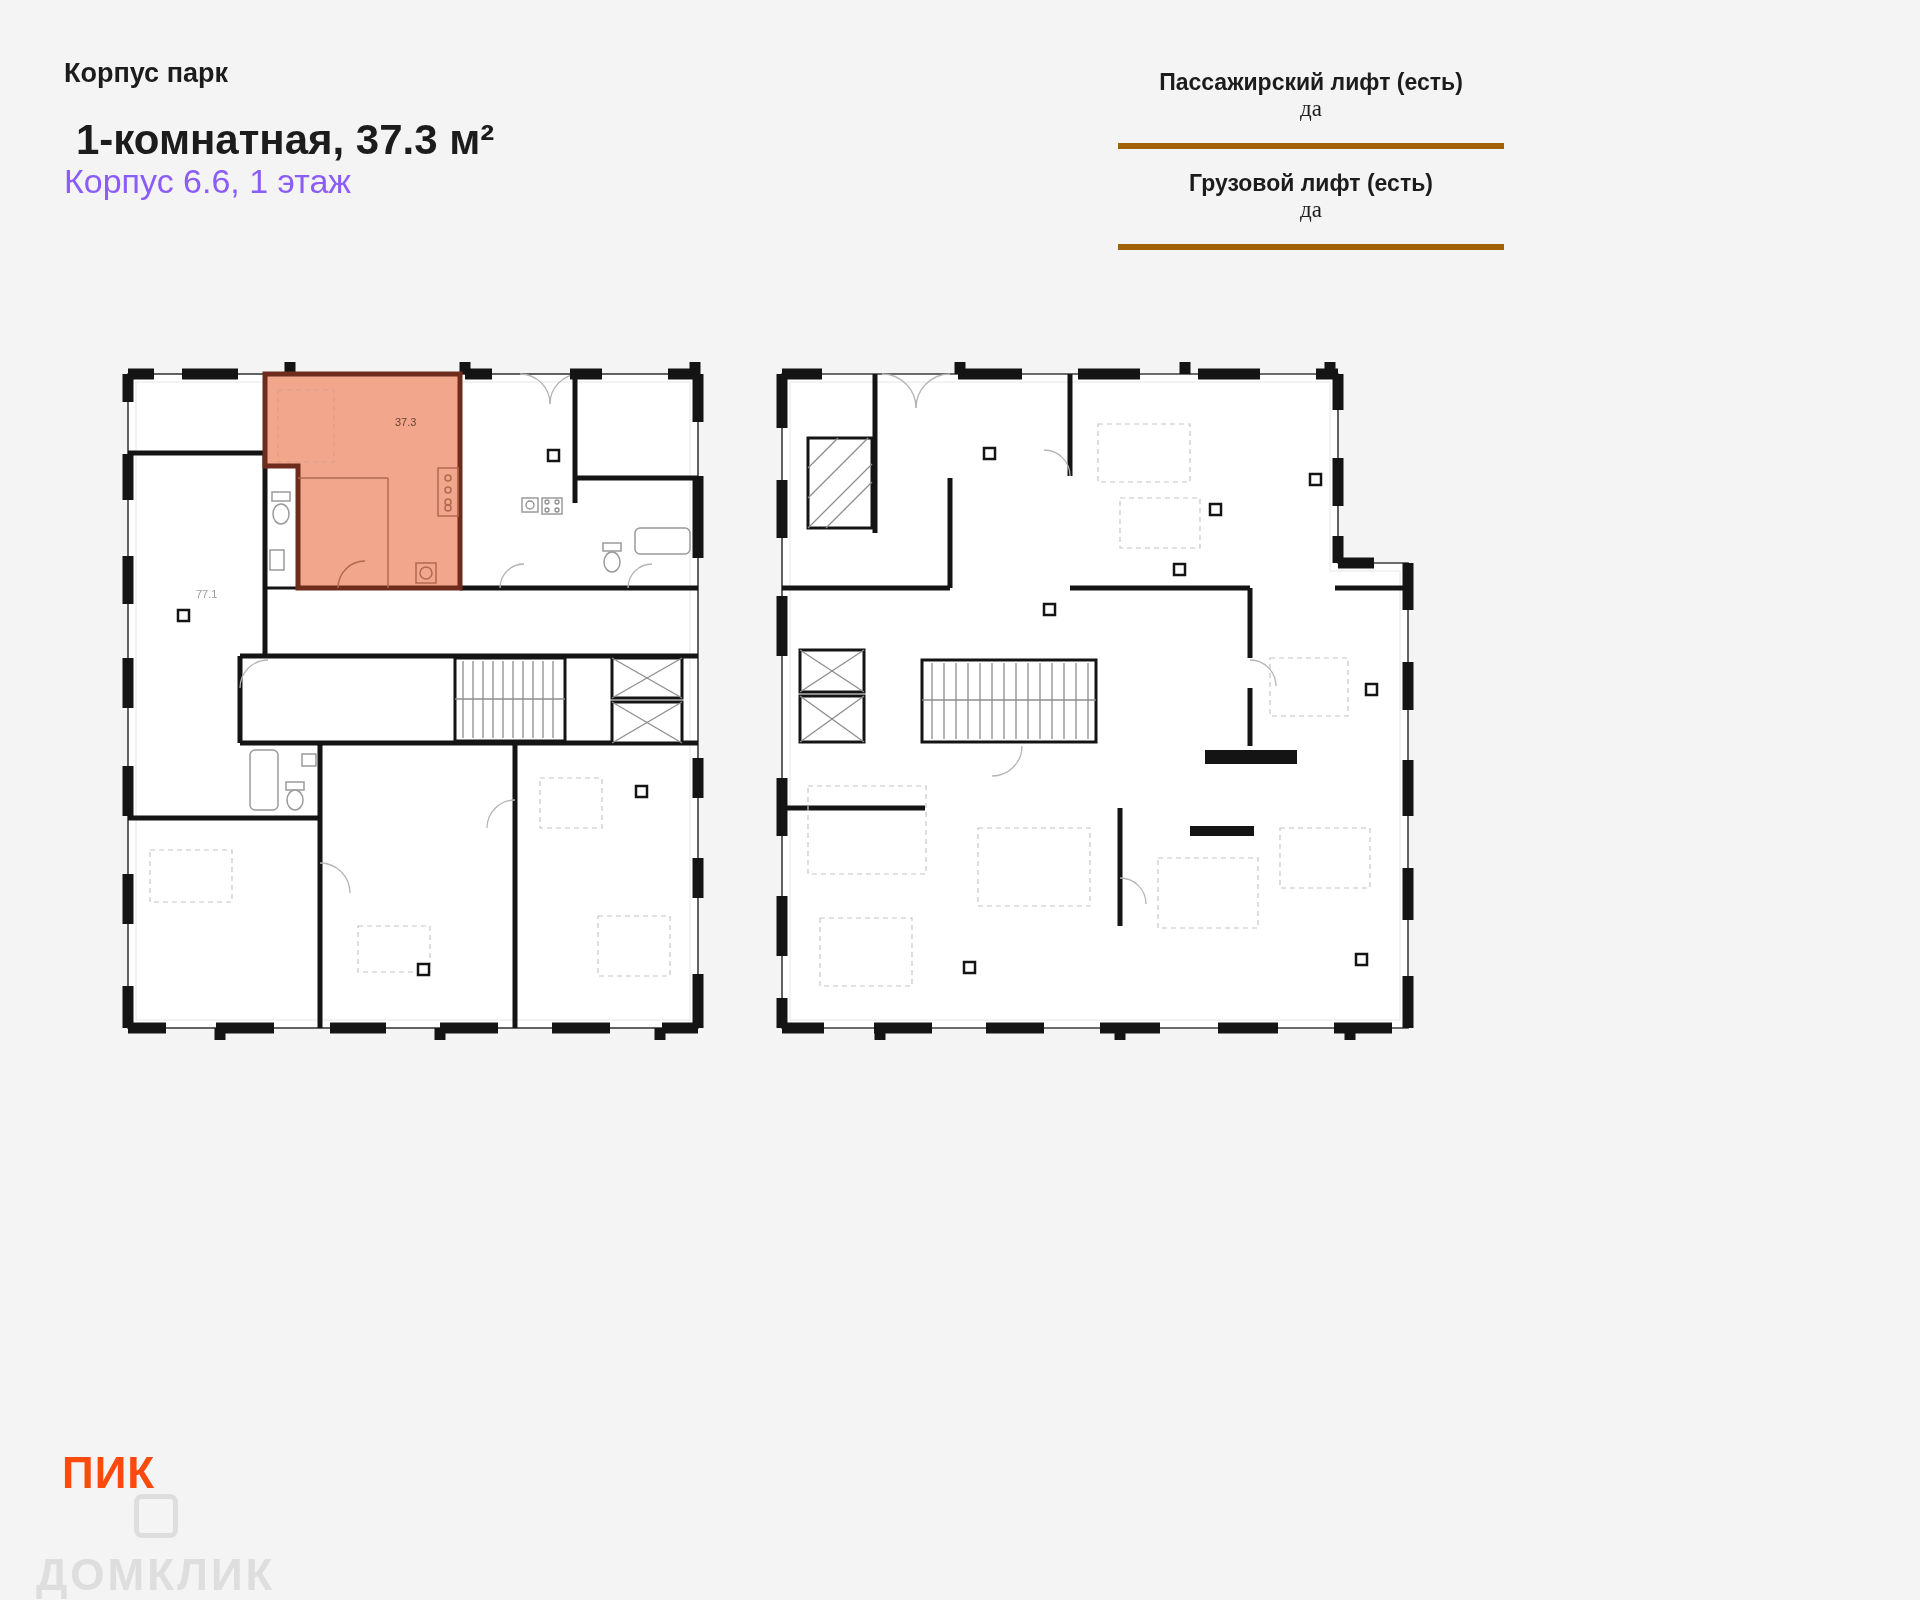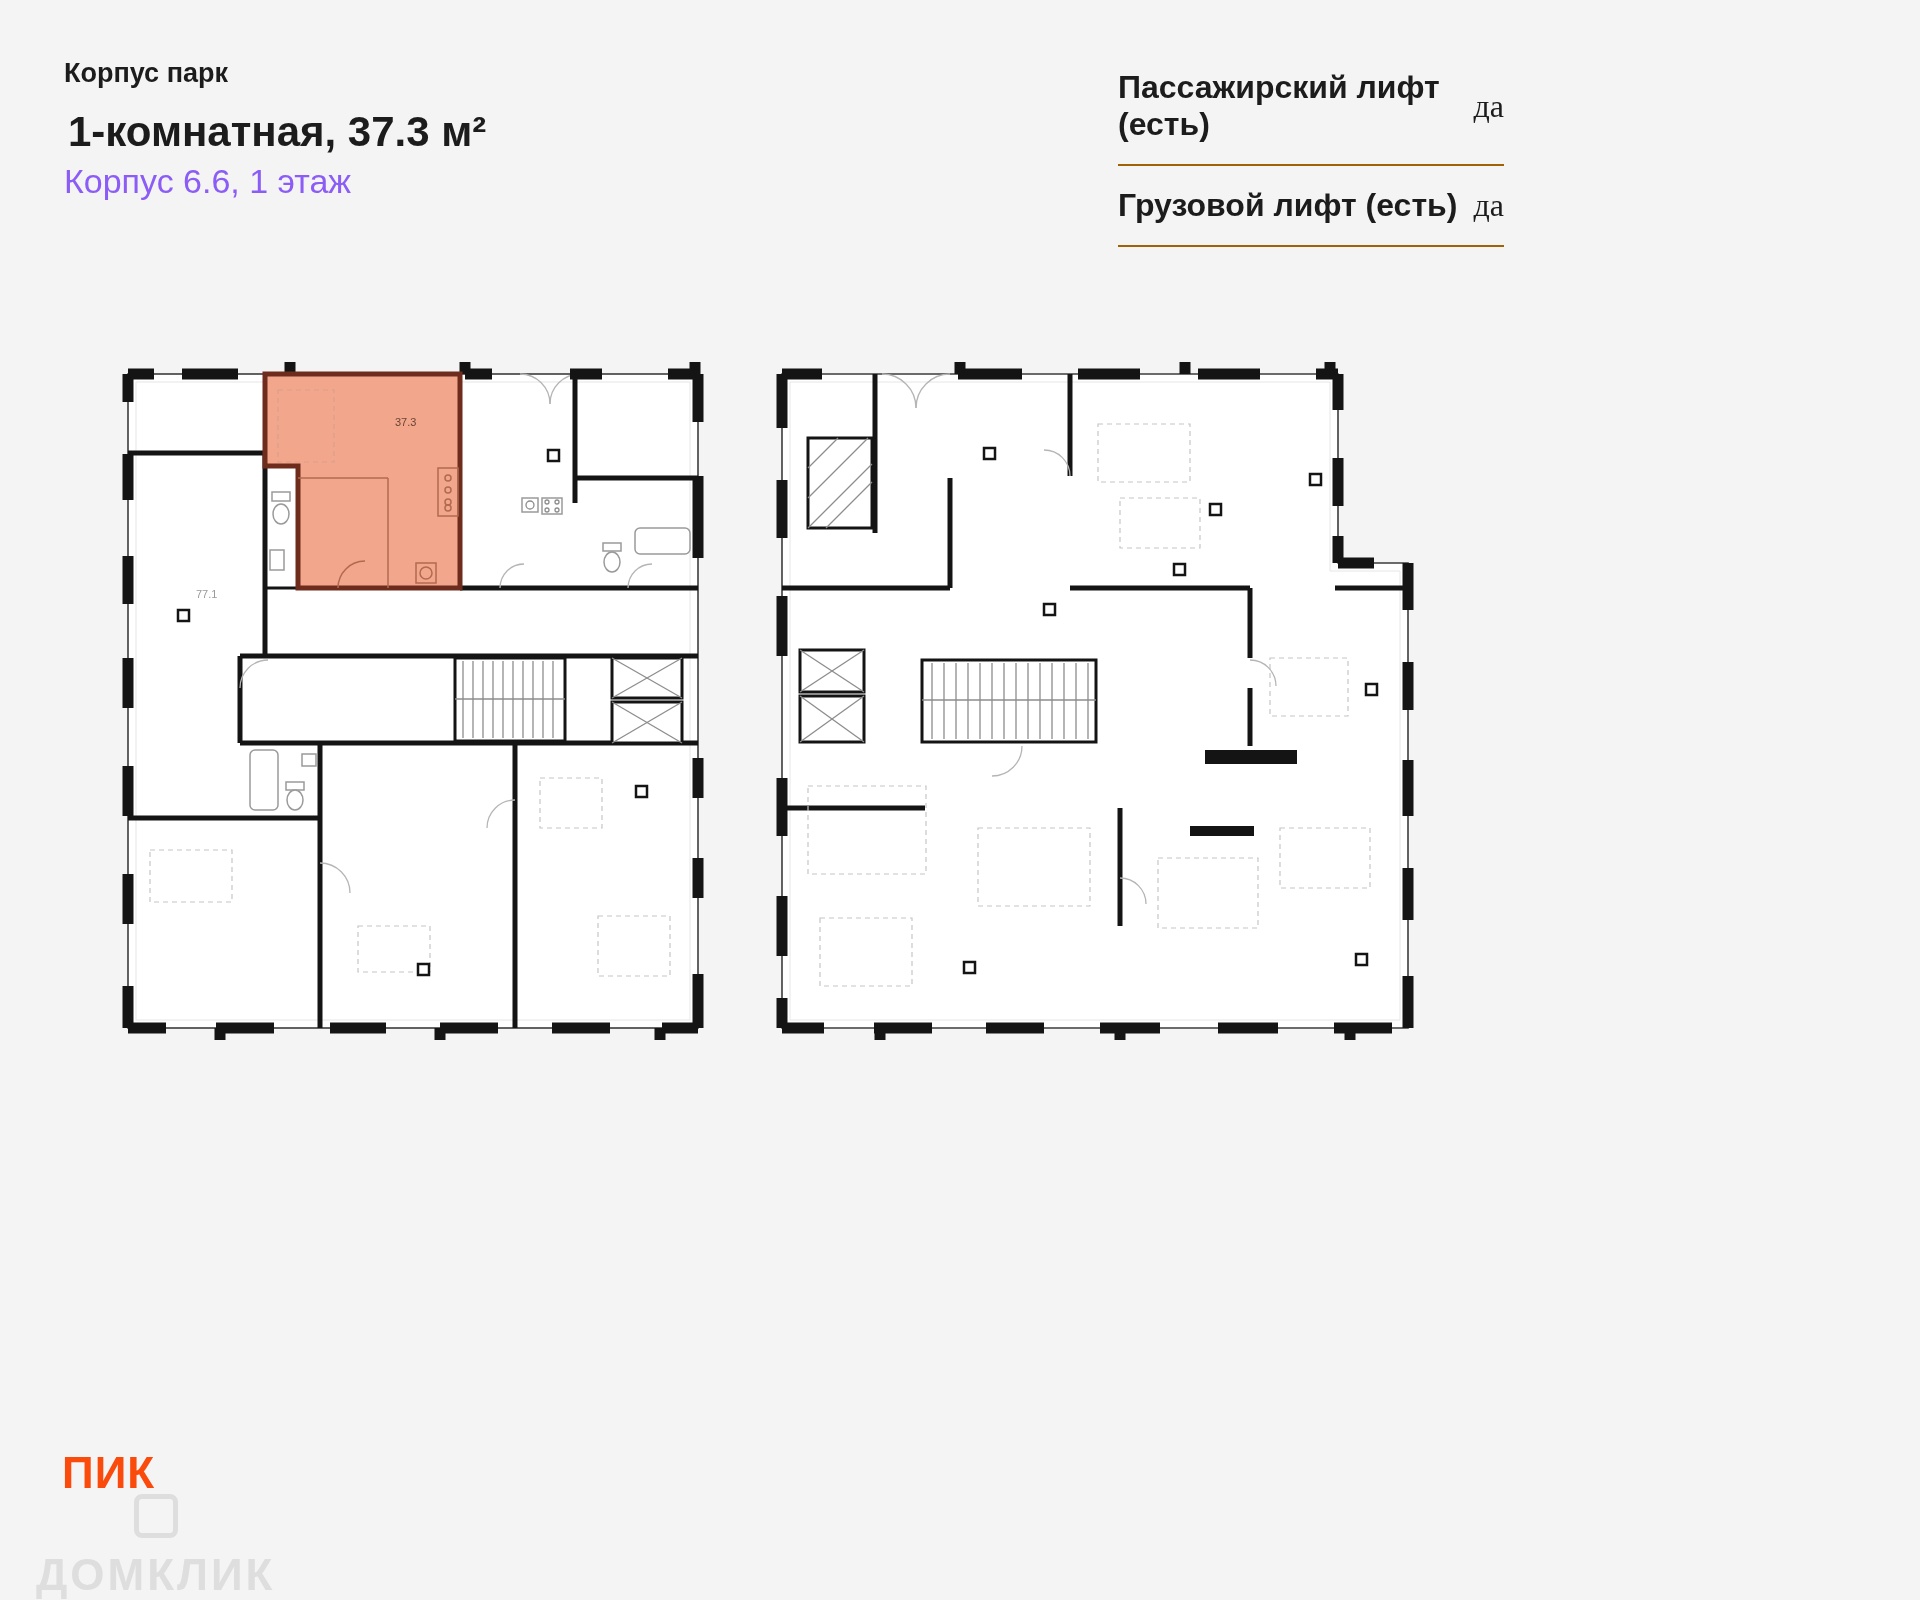--- a/index.html
+++ b/index.html
@@ -2,26 +2,26 @@
 <html><head>
 <meta charset="utf-8">
 <style>
   html,body{margin:0;padding:0;}
   body{
     width:1920px;height:1600px;position:relative;overflow:hidden;
     background:#f4f4f4;color:#1c1c1c;
     font-family:"Liberation Sans",sans-serif;
   }
   .project{position:absolute;left:64px;top:58px;font-size:27px;font-weight:600;}
-  .title{position:absolute;left:64px;top:104px;font-size:42px;font-weight:700;margin:4px;}
+  .title{position:absolute;left:64px;top:104px;font-size:42px;font-weight:700;margin:12px;}
   .subtitle{position:absolute;left:64px;top:162px;font-size:34px;color:#8b5cf6;font-weight:400;}
 
   .lift-table{position:absolute;left:1118px;top:48px;width:386px;}
   .lift-row{display:flex;justify-content:space-between;align-items:center;
-    padding:21px 0;border-bottom:2px solid #a16207;font-size:32px;}
+    padding:21px 0;border-bottom:6px solid #a16207;font-size:23px;flex-direction:column;}
   .lift-label{font-weight:700;}
   .lift-value{font-weight:400;font-family:Liberation Serif, serif;}
 
   .plan{position:absolute;left:120px;top:358px;width:1310px;height:690px;}
 
   
   .ol{fill:#ffffff;stroke:#3c3c3c;stroke-width:1.6;}
   .ins{fill:none;stroke:#e6e6e6;stroke-width:1;}
   .wt{stroke:#141414;stroke-width:11;fill:none;}
   .w5{stroke:#141414;stroke-width:5;fill:none;}

